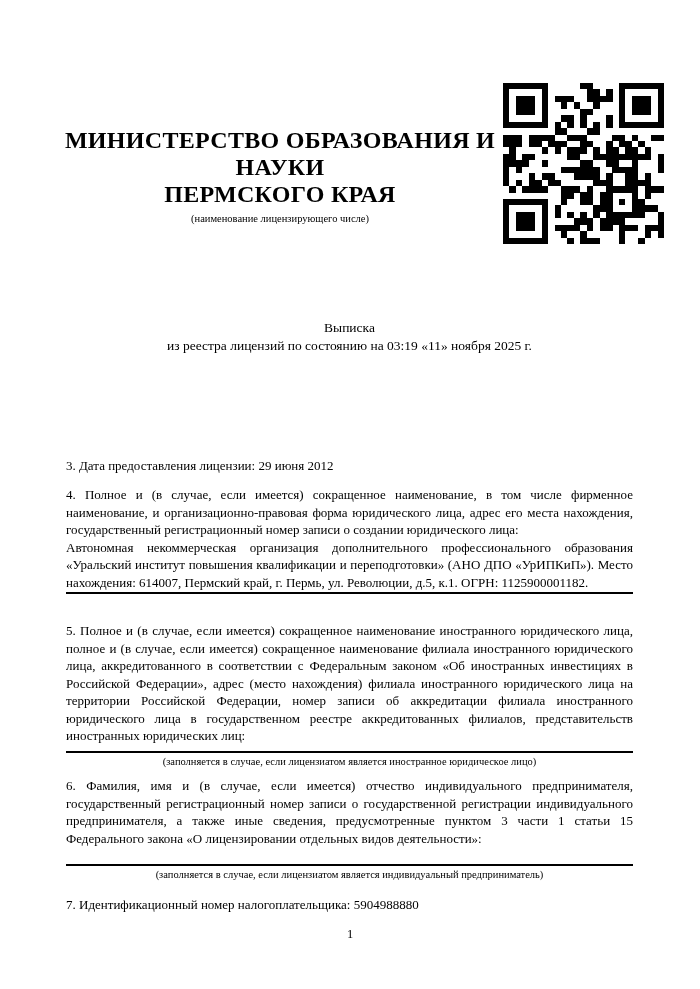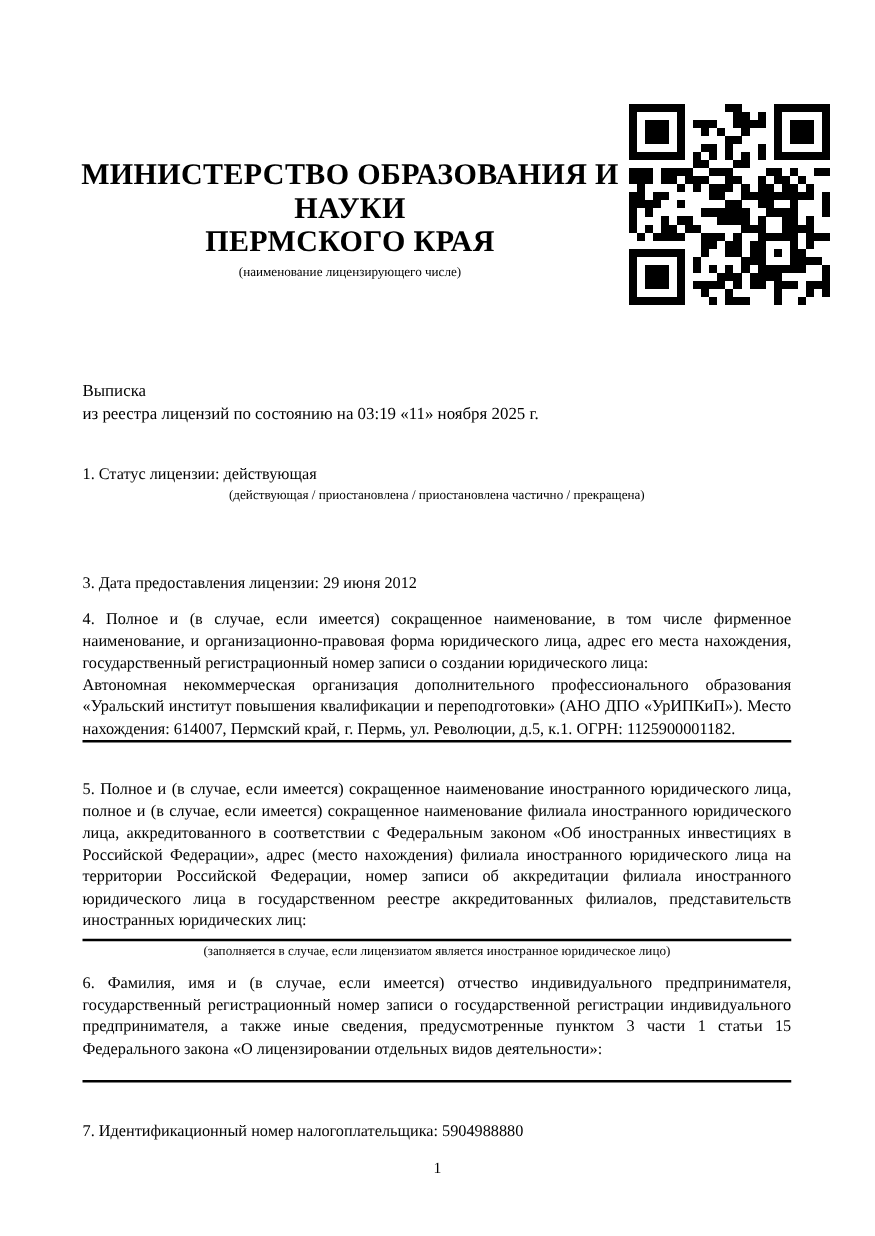--- a/index.html
+++ b/index.html
@@ -40,23 +40,23 @@
   .header .h-caption {
     margin-top: 4px;
     font-size: 10.5px;
     line-height: 13px;
   }
 
   
   .doc-title {
     position: absolute;
     left: 66px;
-    top: 304px;
+    top: 319px;
     width: 567px;
-    text-align: left;
+    text-align: center;
     font-size: 13.5px;
     line-height: 18px;
   }
 
   
   .sec {
     position: absolute;
     left: 66px;
     width: 567px;
     font-size: 13px;
@@ -426,24 +426,20 @@
     <div class="h-title">МИНИСТЕРСТВО ОБРАЗОВАНИЯ И НАУКИ</div>
     <div class="h-title">ПЕРМСКОГО КРАЯ</div>
     <div class="h-caption">(наименование лицензирующего числе)</div>
   </header>
 
   <section class="doc-title">
     <div>Выписка</div>
     <div>из реестра лицензий по состоянию на 03:19 «11» ноября 2025 г.</div>
   </section>
 
-  <section class="sec s1">
-    <p>1. Статус лицензии: действующая</p>
-    <div class="caption">(действующая / приостановлена / приостановлена частично / прекращена)</div>
-  </section>
 
 
   <section class="sec s3">
     <p>3. Дата предоставления лицензии: 29 июня 2012</p>
   </section>
 
   <section class="sec s4">
     <p class="just">4. Полное и (в случае, если имеется) сокращенное наименование, в том числе фирменное наименование, и организационно-правовая форма юридического лица, адрес его места нахождения, государственный регистрационный номер записи о создании юридического лица:</p>
     <p class="just">Автономная некоммерческая организация дополнительного профессионального образования «Уральский институт повышения квалификации и переподготовки» (АНО ДПО «УрИПКиП»). Место нахождения: 614007, Пермский край, г. Пермь, ул. Революции, д.5, к.1. ОГРН: 1125900001182.</p>
     <div class="rule"></div>
@@ -451,20 +447,21 @@
 
   <section class="sec s5">
     <p class="just">5. Полное и (в случае, если имеется) сокращенное наименование иностранного юридического лица, полное и (в случае, если имеется) сокращенное наименование филиала иностранного юридического лица, аккредитованного в соответствии с Федеральным законом «Об иностранных инвестициях в Российской Федерации», адрес (место нахождения) филиала иностранного юридического лица на территории Российской Федерации, номер записи об аккредитации филиала иностранного юридического лица в государственном реестре аккредитованных филиалов, представительств иностранных юридических лиц:</p>
     <div class="rule"></div>
     <div class="caption">(заполняется в случае, если лицензиатом является иностранное юридическое лицо)</div>
   </section>
 
   <section class="sec s6">
     <p class="just">6. Фамилия, имя и (в случае, если имеется) отчество индивидуального предпринимателя, государственный регистрационный номер записи о государственной регистрации индивидуального предпринимателя, а также иные сведения, предусмотренные пунктом 3 части 1 статьи 15 Федерального закона «О лицензировании отдельных видов деятельности»:</p>
     <div class="rule"></div>
+    <div class="caption">(заполняется в случае, если лицензиатом является индивидуальный предприниматель)</div>
   </section>
 
   <section class="sec s7">
     <p>7. Идентификационный номер налогоплательщика: 5904988880</p>
   </section>
 
   <div class="pagenum">1</div>
 
 </div>
 

